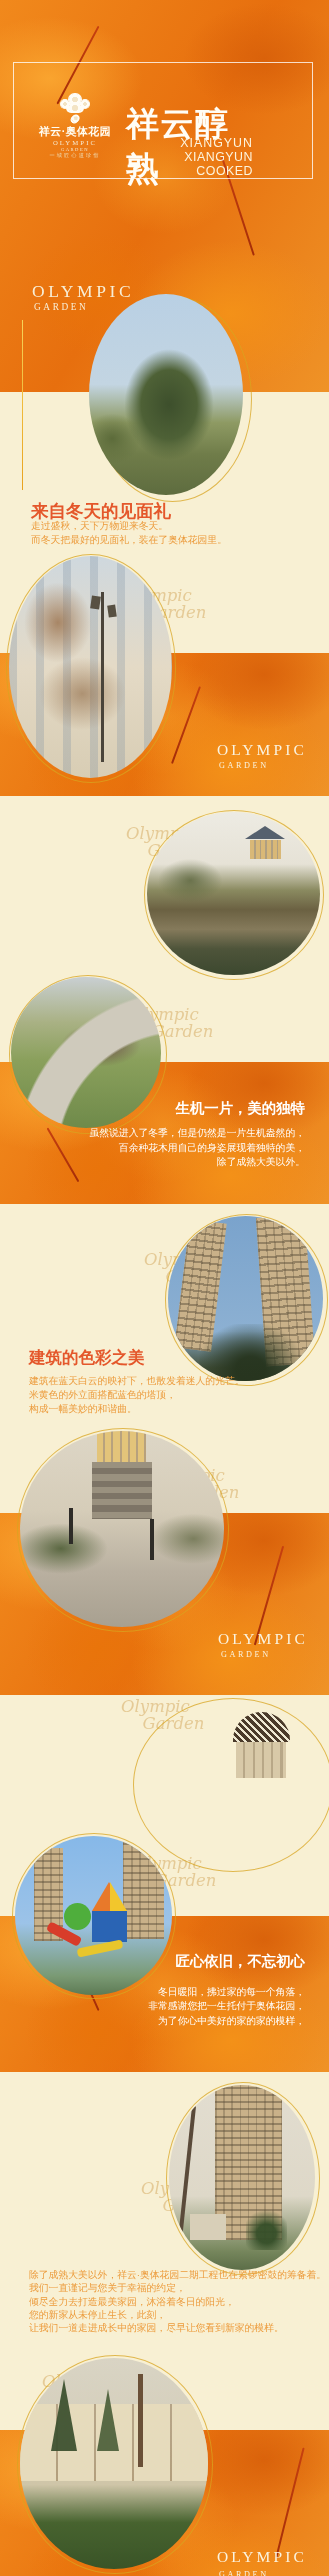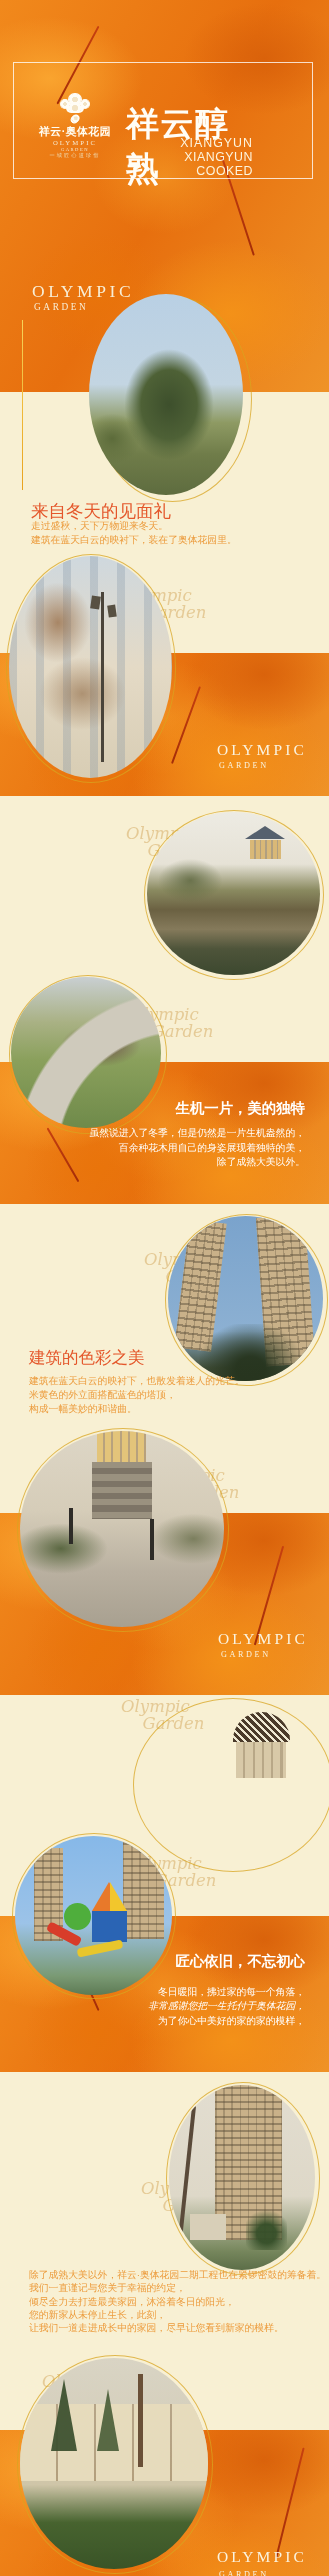--- a/index.html
+++ b/index.html
@@ -53,21 +53,21 @@
       #c9b189;}
   
   .serif{font-family:"Liberation Serif",serif;}
   .brand-big{font-family:"Liberation Serif",serif;color:#f8eed6;letter-spacing:3.6px;font-size:17.5px;}
   .brand-small{font-family:"Liberation Serif",serif;color:#f8eed6;letter-spacing:2.6px;font-size:9.3px;}
   .band-brand-big{font-family:"Liberation Serif",serif;color:#faf3e0;letter-spacing:3.1px;font-size:15.5px;}
   .band-brand-small{font-family:"Liberation Serif",serif;color:#faf3e0;letter-spacing:2.6px;font-size:8.2px;}
   .script-wm{position:absolute;z-index:2;font-family:"DejaVu Serif",serif;font-style:italic;
              color:rgba(213,172,100,.55);font-size:16.5px;line-height:1.05;}
   .script-wm .l2{margin-left:21.6px;display:block;}
-  .h-verm{position:absolute;z-index:5;font-weight:normal;color:#e4572b;}
+  .h-verm{position:absolute;z-index:5;font-weight:bold;color:#e4572b;}
   .body-or{position:absolute;z-index:5;color:#ec9b3c;font-size:9.8px;line-height:14px;}
   .band-head{position:absolute;z-index:5;font-weight:bold;color:#fff;text-align:right;}
   .band-body{position:absolute;z-index:5;color:#fff;font-size:9.8px;line-height:14.4px;text-align:right;}
   .txt{position:absolute;z-index:5;}
   
   .frame{position:absolute;left:13px;top:62px;width:298px;height:115px;
          border:1.5px solid rgba(255,255,255,.78);z-index:2;}
   .cloud-icon{position:absolute;left:57px;top:93px;width:36px;height:30px;z-index:5;}
   .cloud-icon span{position:absolute;border-radius:50%;
       background:radial-gradient(circle at 50% 50%, #f3e4c4 28%, #fffdf6 30% 58%, #efdcba 60%, #fffdf6 62%);}
@@ -107,21 +107,21 @@
 
   <div class="txt brand-big" style="left:32px;top:281px;">OLYMPIC</div>
   <div class="txt brand-small" style="left:34px;top:302px;">GARDEN</div>
   <div class="vline"></div>
 
   <div class="ring" style="left:93px;top:296px;width:157px;height:204px;"></div>
   <div class="photo p-pine" style="left:89px;top:294px;width:154px;height:201px;"></div>
 
   <div class="h-verm" style="left:31px;top:499px;font-size:17.5px;">来自冬天的见面礼</div>
   <div class="body-or" style="left:31px;top:519px;">走过盛秋，天下万物迎来冬天。</div>
-  <div class="body-or" style="left:31px;top:533px;">建筑在蓝天白云的映衬下，装在了奥体花园里。</div>
+  <div class="body-or" style="left:31px;top:533px;">而冬天把最好的见面礼，装在了奥体花园里。</div>
 
   <div class="script-wm" style="left:123px;top:587px;">
     <span>Olympic</span>
     <span class="l2">Garden</span>
   </div>
 
   <div class="leaf-band" style="top:653px;height:143px;">
     <div class="stem" style="left:185px;top:31px;width:1.5px;height:82px;transform:rotate(20deg);"></div>
   </div>
   <div class="txt band-brand-big" style="left:217px;top:741px;">OLYMPIC</div>
@@ -217,21 +217,21 @@
     <div class="acc" style="left:49px;top:67px;width:27px;height:27px;border-radius:50%;background:#4fae3c;"></div>
     <div class="acc" style="left:31px;top:93px;width:36px;height:10.3px;background:#d83c2a;transform:rotate(28deg);border-radius:4.1px;"></div>
     <div class="acc" style="left:62px;top:108px;width:46px;height:9.3px;background:#e8c62c;transform:rotate(-12deg);border-radius:4.1px;"></div>
   </div>
 
   <div class="leaf-band" style="top:1916px;height:156px;">
     <div class="stem" style="left:82px;top:20.6px;width:1.5px;height:77px;transform:rotate(-24deg);"></div>
   </div>
   <div class="band-head" style="left:150px;top:1952px;width:155px;font-size:14.4px;">匠心依旧，不忘初心</div>
   <div class="band-body" style="left:73px;top:1985px;width:232px;">冬日暖阳，拂过家的每一个角落，</div>
-  <div class="band-body" style="left:73px;top:1999px;width:232px;font-style:italic;">非常感谢您把一生托付于奥体花园，</div>
+  <div class="band-body" style="left:73px;top:1999px;width:232px;">非常感谢您把一生托付于奥体花园，</div>
   <div class="band-body" style="left:73px;top:2014px;width:232px;">为了你心中美好的家的家的模样，</div>
 
   <div class="script-wm" style="left:141px;top:2180px;">
     <span>Olympic</span>
     <span class="l2">Garden</span>
   </div>
   <div class="ring" style="left:166px;top:2082px;width:152px;height:191px;"></div>
   <div class="photo p-tower1" style="left:169px;top:2085px;width:146px;height:185px;">
     <div class="acc grid-tower" style="left:46px;top:0;width:67px;height:155px;"></div>
     <div class="acc" style="left:15.5px;top:20.6px;width:4.1px;height:134px;background:#5a4a3a;transform:rotate(6deg);"></div>

